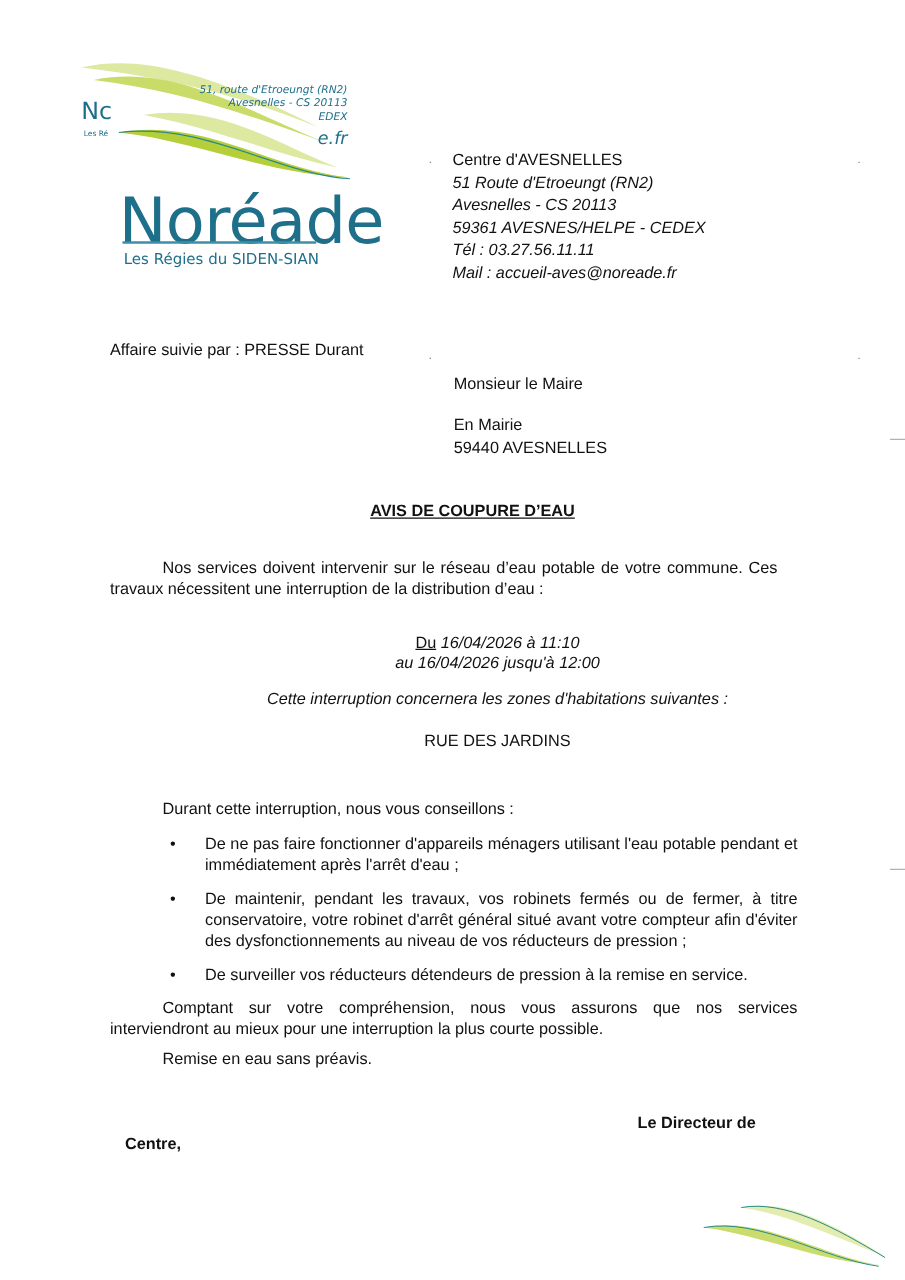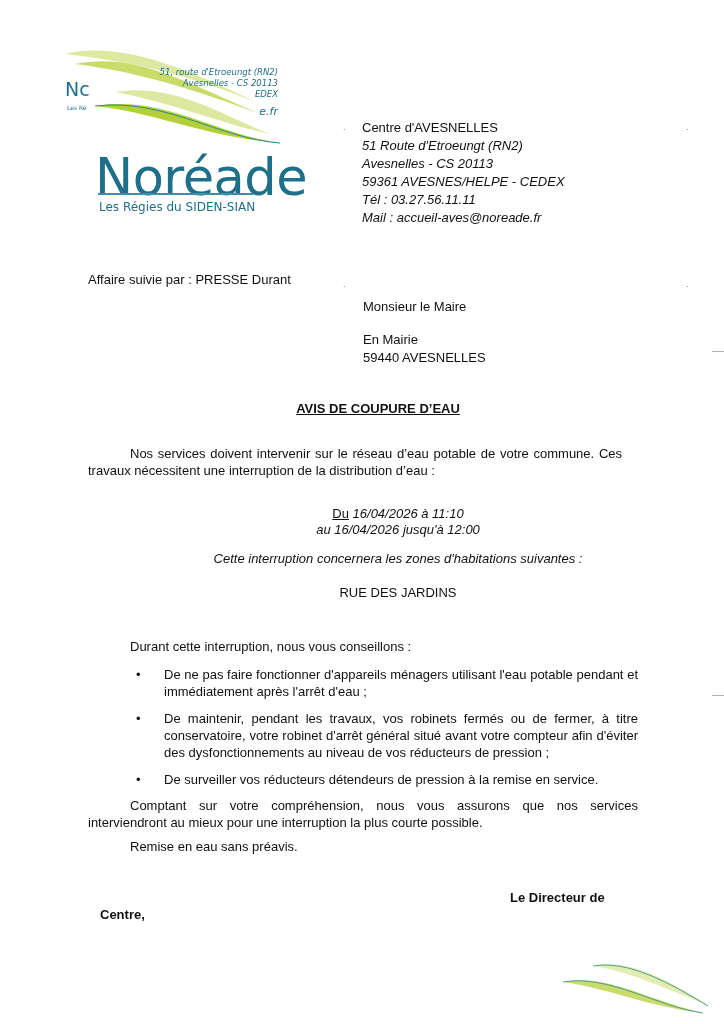--- a/index.html
+++ b/index.html
@@ -42,21 +42,21 @@
     <path d="M20 22 C80 10, 130 40, 205 72 C140 48, 85 30, 20 22 Z" fill="#c9dc6a"></path>
     <path d="M60 50 C120 40, 170 75, 215 92 C160 80, 115 60, 60 50 Z" fill="#dde9a0"></path>
     <path d="M40 64 C110 52, 165 95, 225 100 C160 98, 100 70, 40 64 Z" fill="#b5cf3a"></path>
     <path d="M40 64 C110 56, 165 97, 225 101" stroke="#2a8a8a" stroke-width="1" fill="none"></path>
   </svg>
   <div class="logo-back-text" style="left:95px;top:25px;width:128px;">
     <div>51, route d'Etroeungt (RN2)</div>
     <div>Avesnelles - CS 20113</div>
     <div>EDEX</div>
   </div>
-  <div class="logo-back-text" style="left:180px;top:64px;width:43px;font-size:11px;">e.fr</div>
+  <div class="logo-back-text" style="left:180px;top:64px;width:43px;font-size:14px;">e.fr</div>
   <div class="ghost-text" style="left:10px;top:36px;font-size:19px;">Nc</div>
   <div class="ghost-text" style="left:12px;top:62px;font-size:6px;">Les Ré</div>
   <div class="logo-brand">Noréade</div>
   <div class="logo-rule"></div>
   <div class="logo-sub">Les Régies du SIDEN-SIAN</div>
 </div>
 
 <span class="dot" style="left:343px;top:122px;">.</span>
 <span class="dot" style="left:686px;top:122px;">.</span>
 <div class="abs sender">

